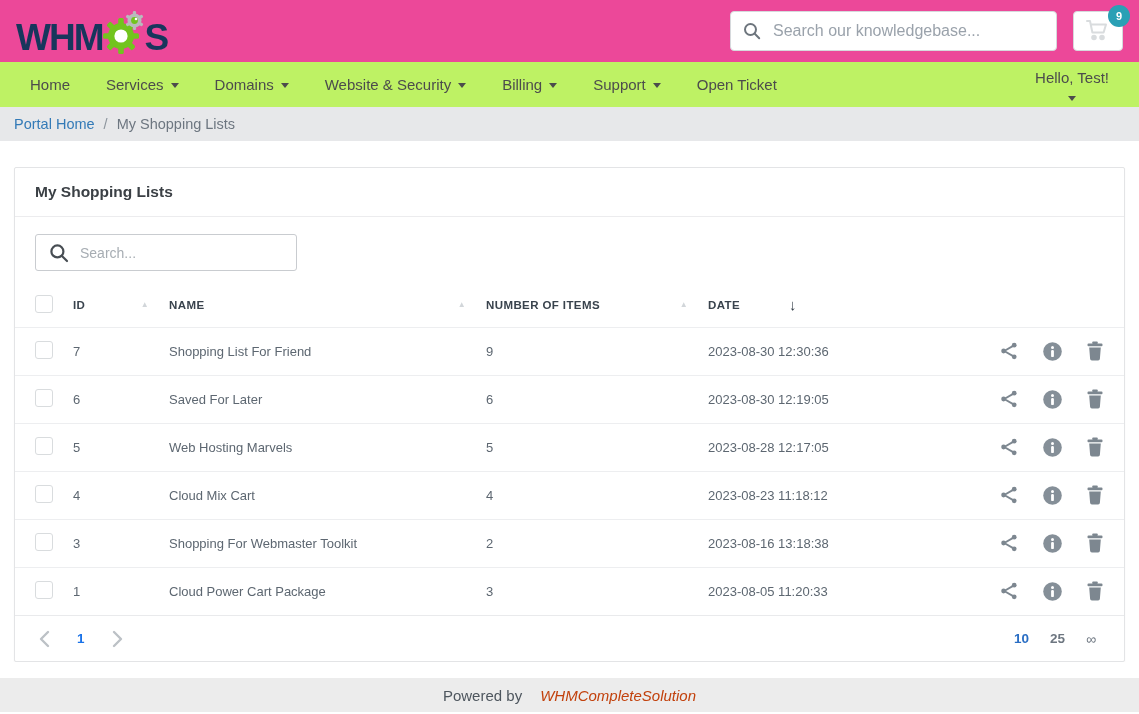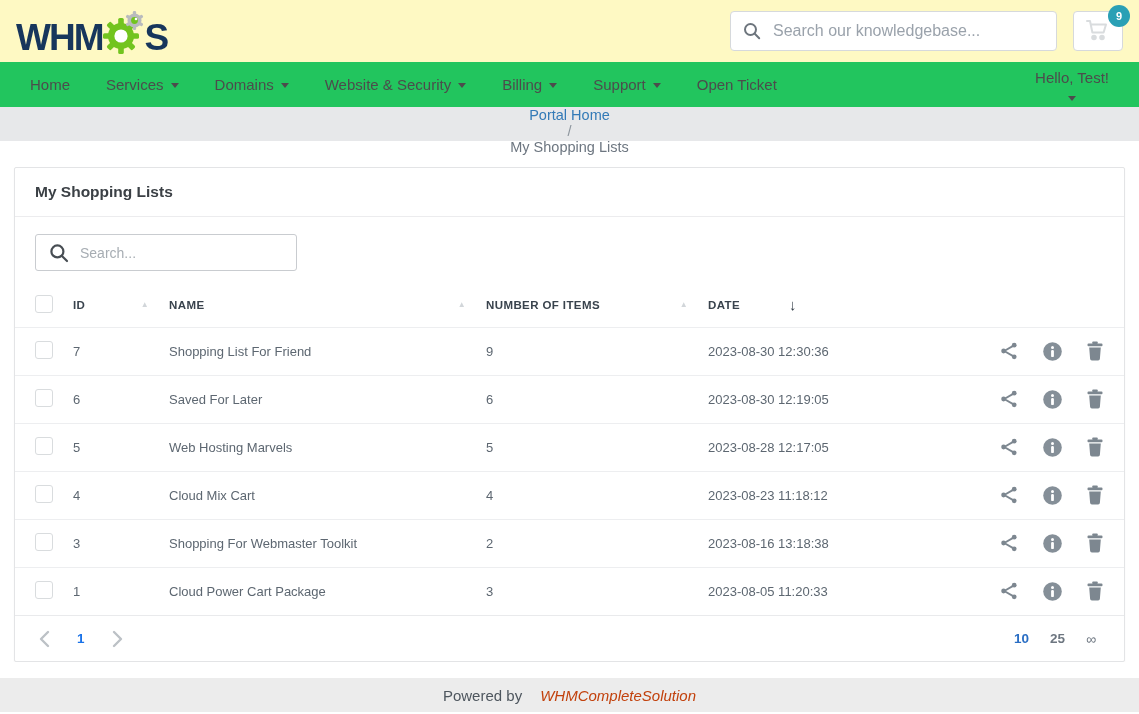--- a/index.html
+++ b/index.html
@@ -1,49 +1,49 @@
 <!DOCTYPE html>
 <html><head>
 <meta charset="utf-8">
 <style>
   * { margin:0; padding:0; box-sizing:border-box; }
   html,body { width:1139px; height:714px; overflow:hidden; }
   body { font-family:"Liberation Sans", sans-serif; background:#fff; color:#5d6771; }
 
   
   .topbar { height:62px; display:flex; align-items:center; justify-content:space-between;
-            padding:0 16px; background:#fef9c3; }
+            padding:0 16px; background:#ec4899; }
   .logo { display:flex; align-items:flex-end; cursor:pointer; user-select:none; }
   .logo-txt { font-size:37px; font-weight:700; color:#17365c; letter-spacing:-2px; line-height:1; }
   .logo-gear { margin:0 -3px 0 -1px; position:relative; top:3px; }
   .top-right { display:flex; align-items:flex-start; gap:16px; }
   .kb-search { position:relative; width:327px; }
   .kb-search input { width:100%; height:40px; border:1px solid #d6d9dc; border-radius:4px;
             padding:0 12px 0 42px; font-size:16px; color:#555; outline:none;
             font-family:"Liberation Sans", sans-serif; }
   .kb-search input::placeholder { color:#9aa2ab; }
   .kb-search .mag { position:absolute; left:13px; top:11px; }
   .cart-btn { position:relative; width:50px; height:40px; background:#fff; border:1px solid #d6d9dc;
             border-radius:4px; cursor:pointer; display:flex; align-items:center; justify-content:center; }
   .cart-badge { position:absolute; top:-7px; right:-8px; width:22px; height:22px; border-radius:50%;
             background:#2aa0b5; color:#fff; font-size:11px; font-weight:700;
             display:flex; align-items:center; justify-content:center; }
 
   
   .mainnav { height:45px; display:flex; align-items:center; justify-content:space-between;
-             padding:0 30px 0 30px; background:#22c55e; }
+             padding:0 30px 0 30px; background:#bef264; }
   .nav-left { display:flex; align-items:center; gap:36px; }
   .nav-item { font-size:15px; color:#4c4c4c; cursor:pointer; display:flex; align-items:center; gap:7px; }
   .caret { width:0; height:0; border-left:4px solid transparent; border-right:4px solid transparent;
            border-top:5px solid #4c4c4c; display:inline-block; margin-top:2px; }
   .nav-user { font-size:15px; color:#4c4c4c; cursor:pointer; display:flex; align-items:center; gap:8px;flex-direction:column; }
 
   
   .breadcrumb { height:34px; background:#e7e8ea; display:flex; align-items:center; padding:0 14px;
-                font-size:14.5px;flex-direction:column; }
+                font-size:14.5px; }
   .breadcrumb a { color:#337ab7; text-decoration:none; cursor:pointer; }
   .breadcrumb .sep { color:#8d959d; margin:0 9px; }
   .breadcrumb .cur { color:#6d7680; }
 
   
   .content { padding:26px 14px 0 14px; background:#fff; }
   .card { background:#fff; border:1px solid #e3e4e6; border-radius:2px; box-shadow:0 1px 2px rgba(0,0,0,.04); }
   .card-head { padding:15px 20px; border-bottom:1px solid #ececee; }
   .card-head h2 { font-size:15.5px; font-weight:700; color:#3b4045; }
   .card-searchbar { padding:17px 20px 12px 20px; }

